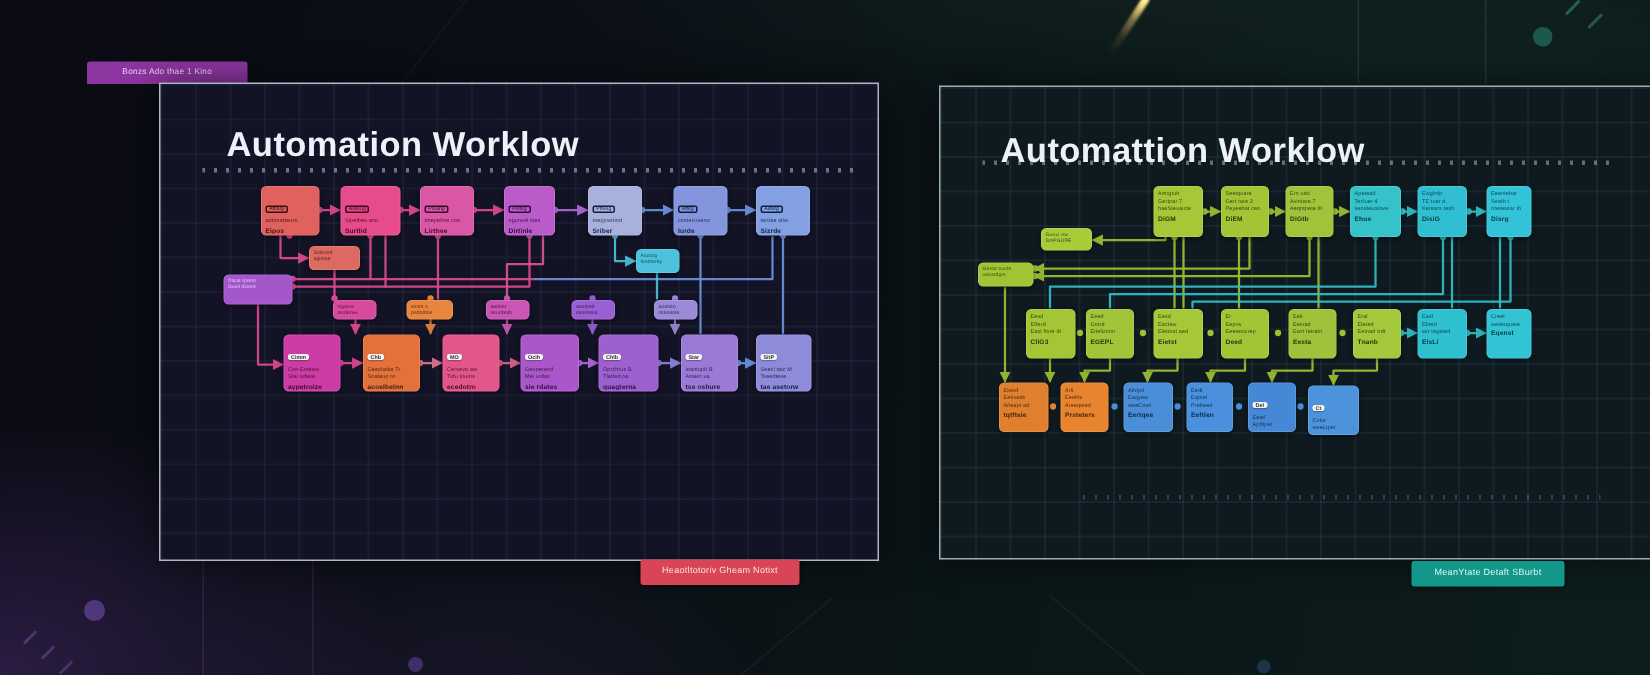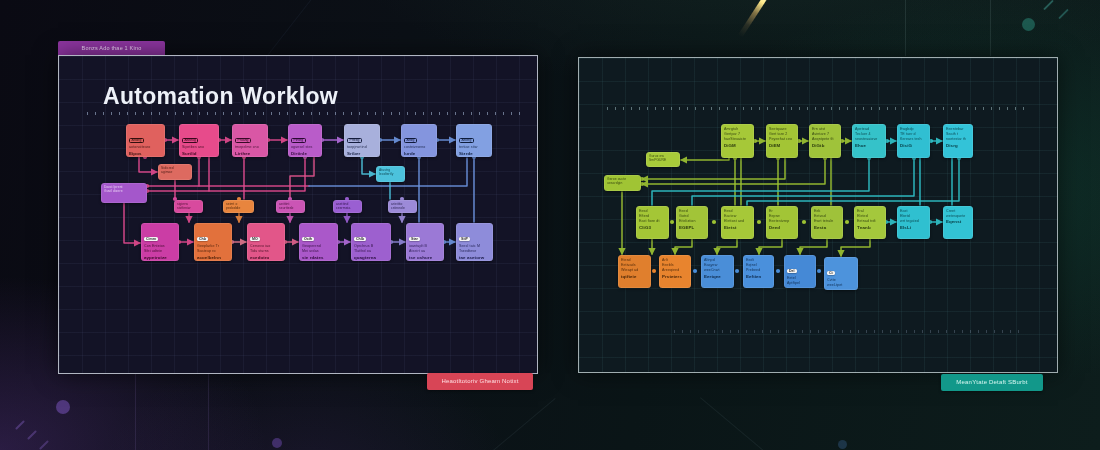--- a/index.html
+++ b/index.html
@@ -16,21 +16,21 @@
   
   .comet{position:absolute;left:750px;top:-6px;width:5px;height:46px;transform:rotate(33deg);
     background:linear-gradient(to bottom,#fff6b0 0%,#ffe98a 12%,rgba(220,180,100,.55) 40%,rgba(160,130,80,.2) 70%,transparent 100%);
     border-radius:3px;filter:blur(.7px);}
   .vline{position:absolute;top:0;width:1px;height:56px;background:rgba(150,185,185,.14);}
   .dot{position:absolute;border-radius:50%;}
   .dash{position:absolute;height:2px;border-radius:1px;}
   .circuit-v{position:absolute;width:1px;background:rgba(145,120,195,.16);}
   .diag{position:absolute;width:1px;transform-origin:top left;background:rgba(130,160,170,.10);}
   
-  .panel{position:absolute;border:1.5px solid rgba(206,212,222,.85);box-shadow:0 0 22px rgba(0,0,0,.55);}
+  .panel{position:absolute;border:1.5px solid rgba(206,212,222,.85);box-shadow:0 0 22px rgba(0,0,0,.55);margin-left:48px;}
   #panel-left{left:58px;top:55px;width:478px;height:317px;background-color:#131326;
     background-image:linear-gradient(rgba(130,145,210,.07) 1px,transparent 1px),
                      linear-gradient(90deg,rgba(130,145,210,.07) 1px,transparent 1px);
     background-size:23px 23px;}
   #panel-right{left:578px;top:57px;width:478px;height:314px;background-color:#0e1a20;border-color:rgba(198,210,212,.8);
     background-image:linear-gradient(rgba(110,190,200,.08) 1px,transparent 1px),
                      linear-gradient(90deg,rgba(110,190,200,.08) 1px,transparent 1px);
     background-size:23px 23px;}
   .mount{position:absolute;inset:0;}
   .panel-title{position:absolute;font-weight:bold;font-size:23px;color:#edf1f8;letter-spacing:.3px;white-space:nowrap;}
@@ -229,20 +229,21 @@
         <div class="node" style="left: 292px; top: 167px; width: 40px; height: 38px; background: rgb(157, 96, 207); color: rgb(37, 11, 56);"><span class="tagpill">Chlb</span><span class="ln">Oprchrus B</span><span class="ln">Tlatfed oa</span><span class="ln last">quagterna</span></div>
         <div class="node" style="left: 347px; top: 167px; width: 38px; height: 38px; background: rgb(155, 121, 214); color: rgb(29, 16, 64);"><span class="tagpill">Star</span><span class="ln">ioantuplt B</span><span class="ln">Atseirt ua</span><span class="ln last">tse oshure</span></div>
         <div class="node" style="left: 397px; top: 167px; width: 37px; height: 38px; background: rgb(142, 140, 218); color: rgb(20, 20, 64);"><span class="tagpill">SitP</span><span class="ln">Seecl tatc M</span><span class="ln">Tseedteve</span><span class="ln last">tae asetorw</span></div>
       </div>
   </section>
   <div class="badge" id="left-badge" style="background: rgb(216, 69, 86);">Heaotltotoriv Gheam Notixt</div>
 
   <section class="panel" id="panel-right">
     <div class="ruler r1"></div>
     <div class="ruler r2"></div>
+    <h1 class="panel-title">Automattion Worklow</h1>
     <div class="mount">
         <svg class="wires">
           <defs>
             <marker id="righta9cc232" markerWidth="5" markerHeight="5" refX="4.2" refY="2.5" orient="auto">
               <path d="M0,0L5,2.5L0,5Z" fill="#9cc232"></path>
             </marker>
             <marker id="righta2fc0c8" markerWidth="5" markerHeight="5" refX="4.2" refY="2.5" orient="auto">
               <path d="M0,0L5,2.5L0,5Z" fill="#2fc0c8"></path>
             </marker>
           </defs>

